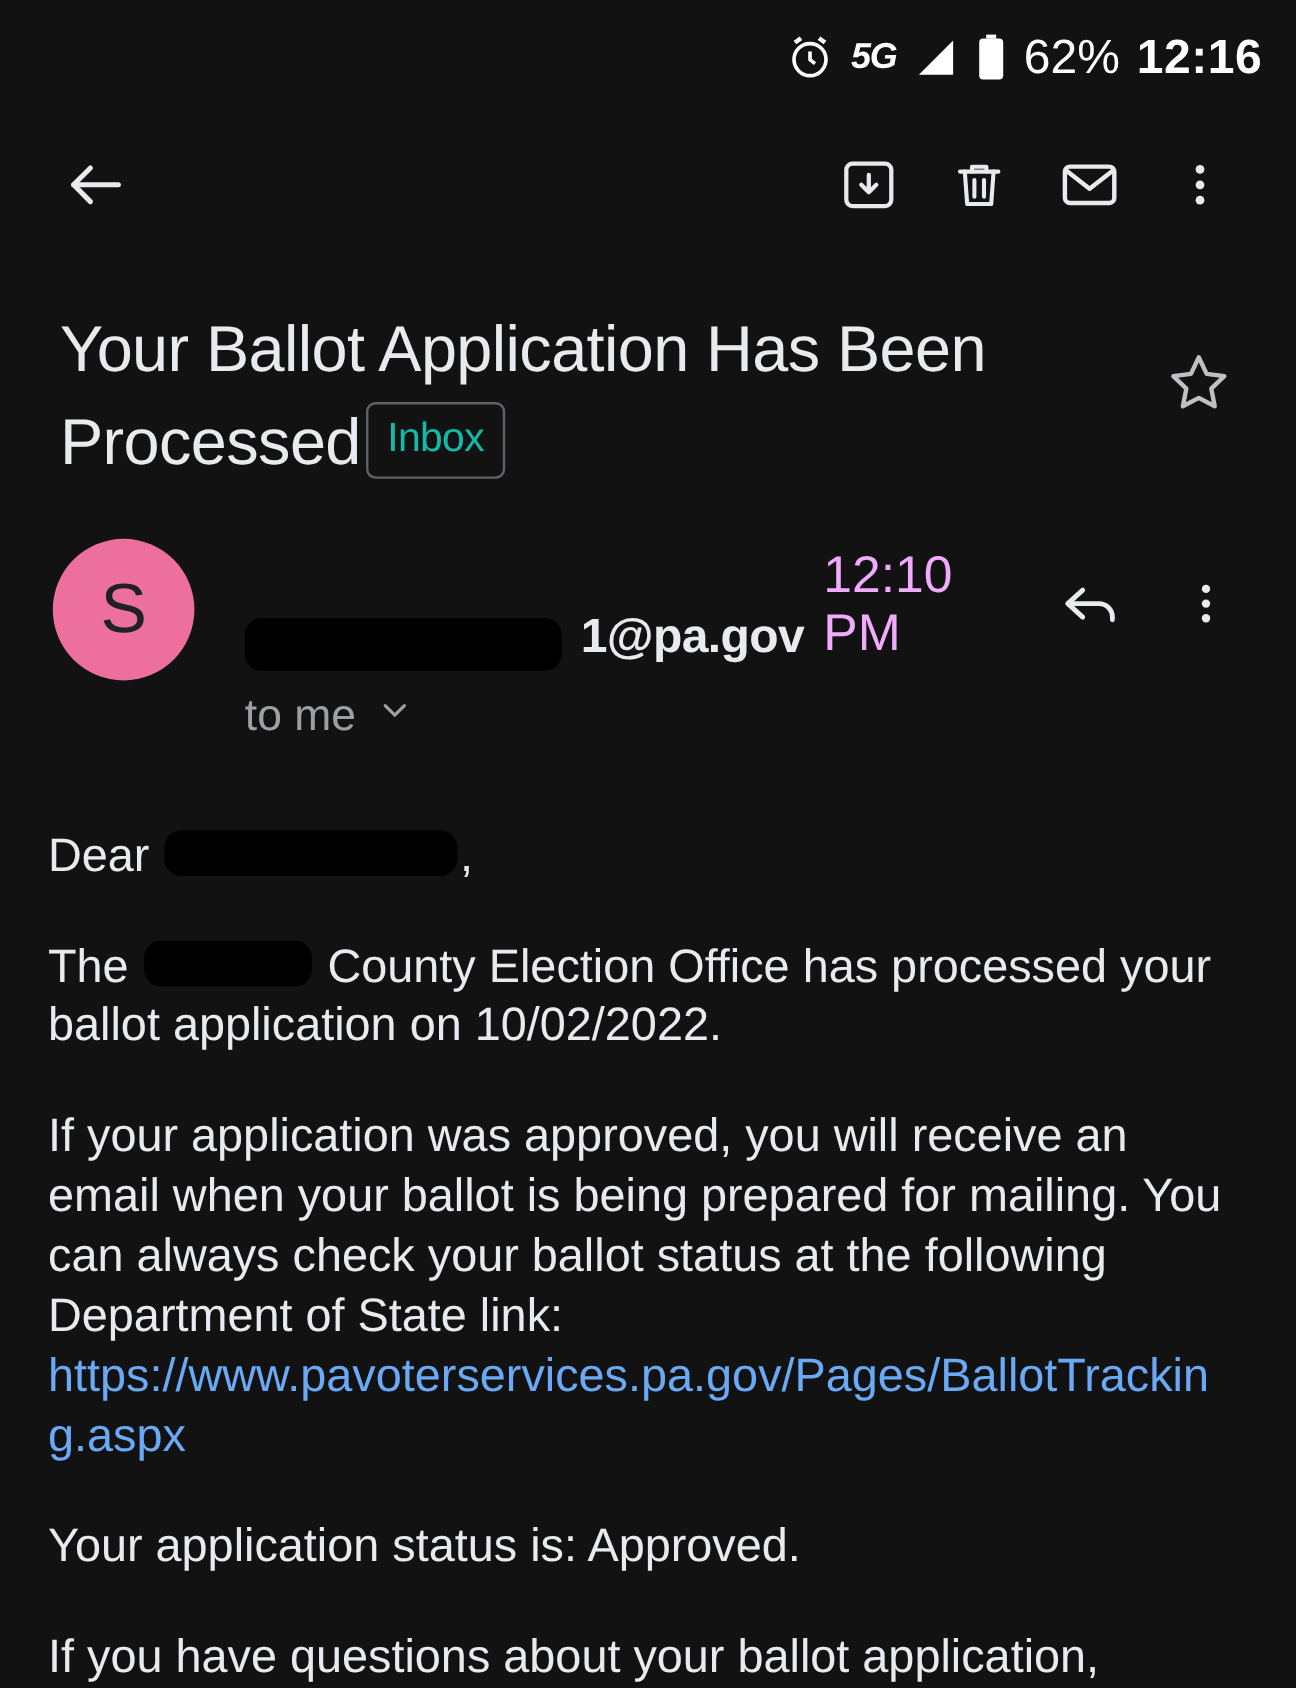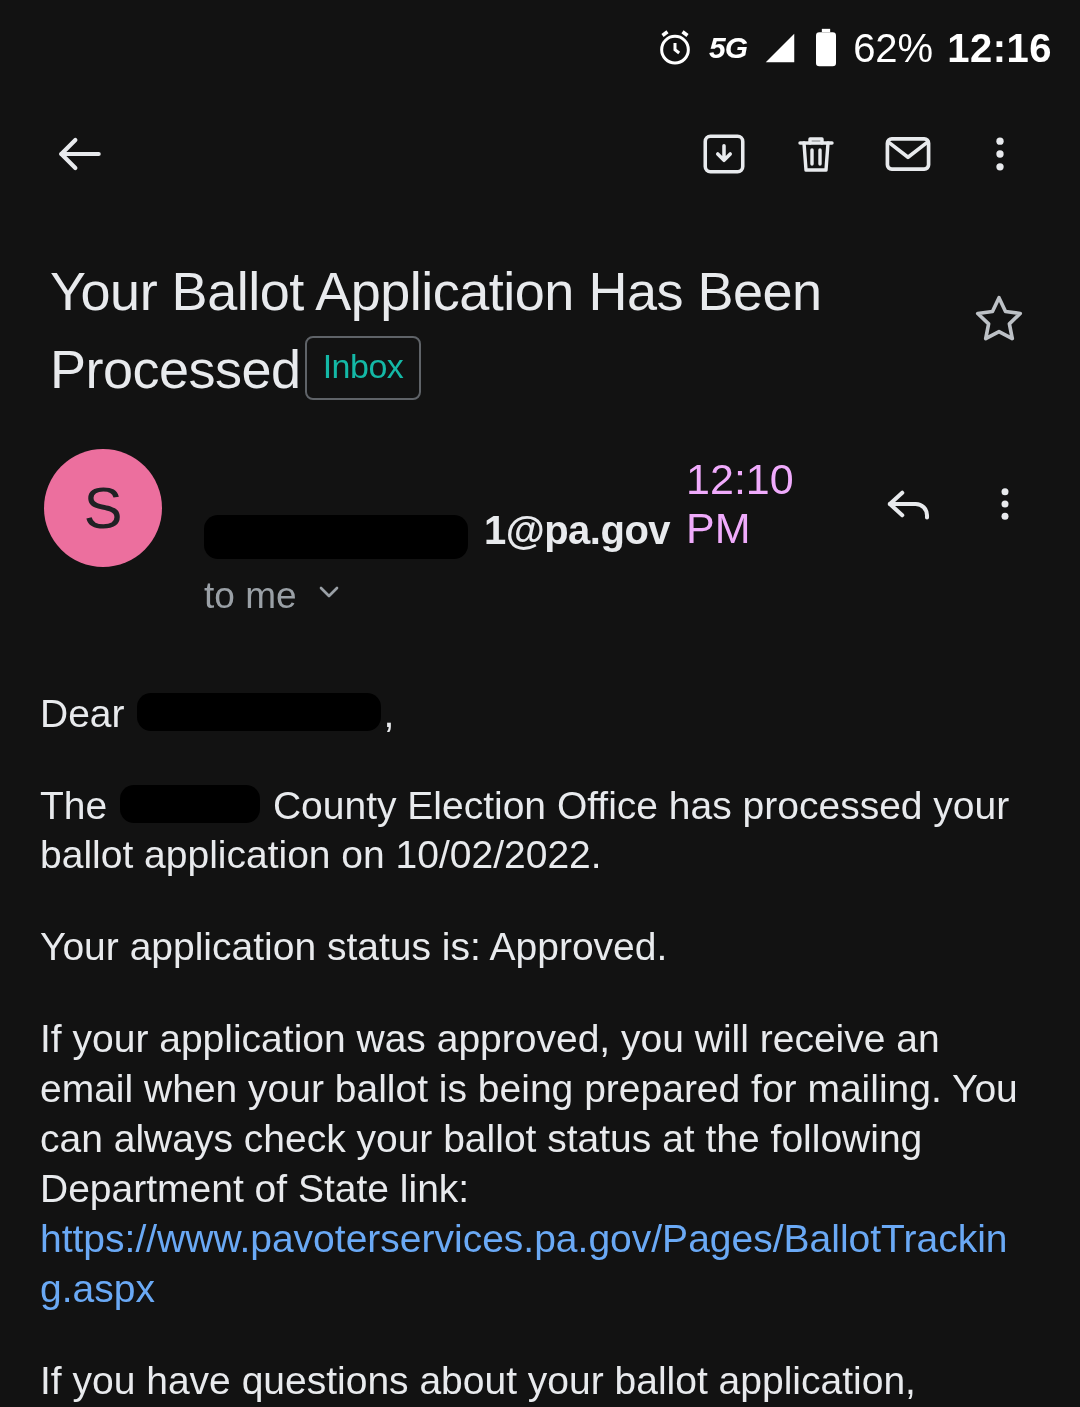--- a/index.html
+++ b/index.html
@@ -316,23 +316,23 @@
 <div class="body">
   <p>
     <span>Dear</span>
     <span class="redact r-name"></span><span>,</span>
   </p>
   <p>
     <span>The</span>
     <span class="redact r-county"></span>
     <span>County Election Office has processed your ballot application on 10/02/2022.</span>
   </p>
-  <p>Your application status is: Approved.</p>
   <p>
     <span>If your application was approved, you will receive an email when your ballot is being prepared for mailing.  You can always check your ballot status at the following Department of State link:</span><br>
     <span class="link">https://www.pavoterservices.pa.gov/Pages/BallotTracking.aspx</span>
   </p>
+  <p>Your application status is: Approved.</p>
   <p>
     <span>If you have questions about your ballot application, please contact</span>
     <span class="redact r-county2"></span><span>. Ballot at (</span><span class="redact r-phone"></span>
   </p>
 
 </div>
 
 </body></html>

